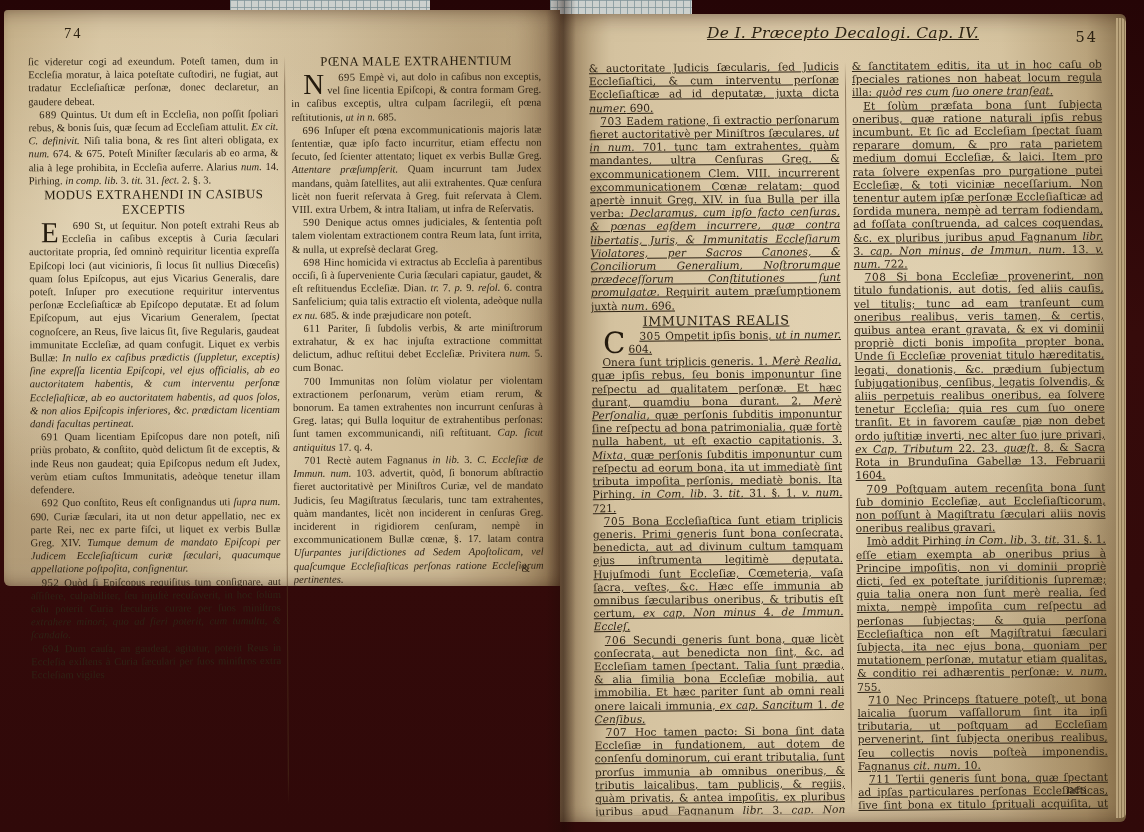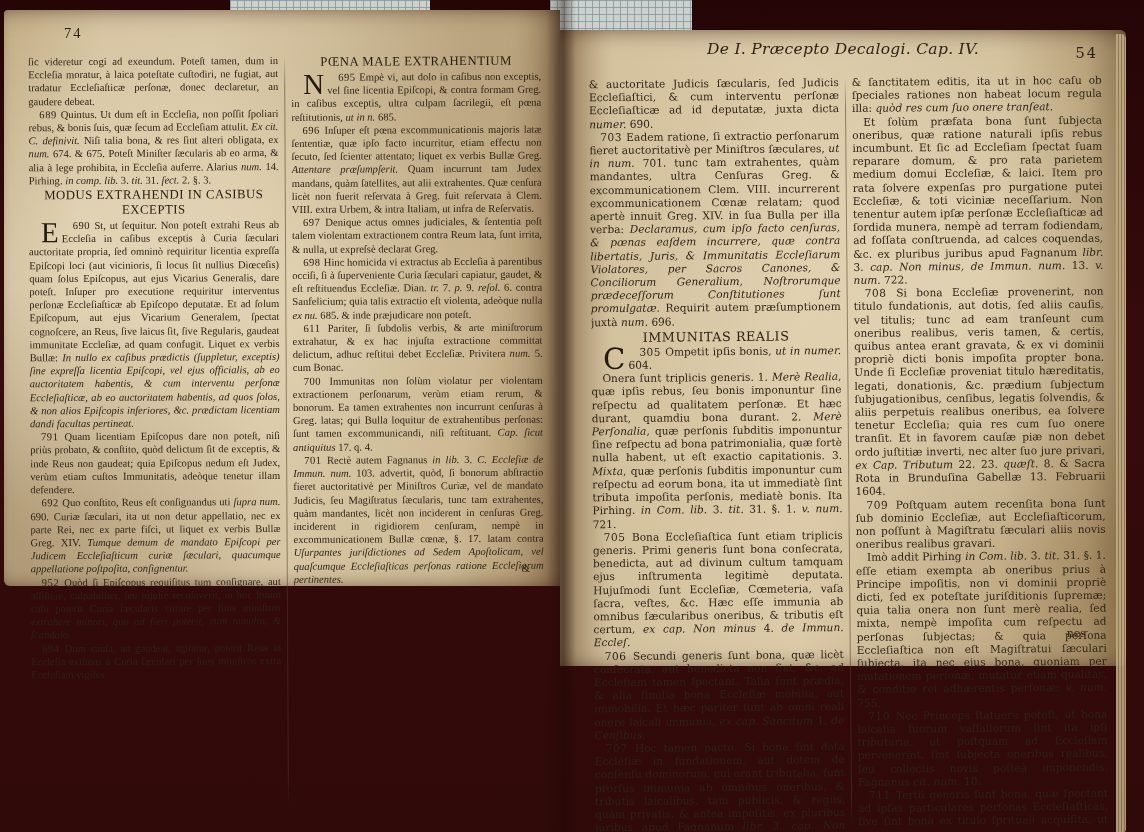--- a/index.html
+++ b/index.html
@@ -13,26 +13,26 @@
   .grid1{left:230px;top:0;width:200px;height:13px;}
   .grid2{left:550px;top:0;width:142px;height:38px;}
   .page{position:absolute;color:#2e2315;}
   .page-left{left:4px;top:10px;width:556px;height:576px;border-radius:4px 0 0 6px;
     background:
       radial-gradient(ellipse at 18% 45%,rgba(255,250,232,.30),rgba(255,250,232,0) 55%),
       radial-gradient(ellipse at 85% 8%,rgba(120,90,50,.25),rgba(120,90,50,0) 40%),
       radial-gradient(ellipse at 5% 95%,rgba(110,80,45,.35),rgba(110,80,45,0) 35%),
       linear-gradient(97deg,#c3ae87 0%,#d7c5a2 16%,#dac9a7 52%,#cdb994 82%,#a78d65 100%);
     box-shadow:inset -26px 0 38px -18px rgba(45,18,8,.55), inset 0 10px 18px -12px rgba(45,18,8,.5), inset 0 -10px 16px -12px rgba(45,18,8,.45);font-family:Liberation Serif, serif;}
-  .page-right{left:560px;top:30px;width:566px;height:636px;border-radius:0 6px 6px 0;
+  .page-right{left:560px;top:14px;width:566px;height:808px;border-radius:0 6px 6px 0;
     background:
       radial-gradient(ellipse at 70% 40%,rgba(255,250,232,.28),rgba(255,250,232,0) 55%),
       radial-gradient(ellipse at 98% 90%,rgba(120,90,50,.30),rgba(120,90,50,0) 40%),
       linear-gradient(90deg,#b39c73 0%,#d4c29f 9%,#dccaa8 42%,#d2bf9a 78%,#b69f77 93%,#8a7350 100%);
-    box-shadow:inset 26px 0 38px -18px rgba(45,18,8,.5), inset 0 12px 18px -12px rgba(45,18,8,.45), inset 0 -10px 16px -12px rgba(45,18,8,.45);}
+    box-shadow:inset 26px 0 38px -18px rgba(45,18,8,.5), inset 0 12px 18px -12px rgba(45,18,8,.45), inset 0 -10px 16px -12px rgba(45,18,8,.45);text-decoration:underline;}
   .gutter{position:absolute;left:546px;top:0;width:30px;height:832px;
     background:linear-gradient(90deg,rgba(30,10,5,0),rgba(30,10,5,.30) 45%,rgba(25,8,4,.42) 58%,rgba(30,10,5,0));}
   .fore-edge{position:absolute;right:0;top:4px;width:10px;height:800px;border-radius:0 5px 5px 0;
     background:repeating-linear-gradient(90deg,#c0aa82 0 2px,#8e7854 2px 3px);opacity:.9;}
   .phead{position:relative;height:28px;margin-top:10px;}
   .folio{position:absolute;top:5px;font-size:14.5px;letter-spacing:2px;color:#2b2112;}
   .folio-l{left:60px;}
   .folio-r{right:28px;}
   .ptitle{display:block;text-align:center;font-style:italic;font-size:15.5px;color:#2c2212;letter-spacing:.3px;}
   .cols{display:flex;}
@@ -63,31 +63,31 @@
   <div class="page page-left">
     <div class="phead">
       <span class="folio folio-l">74</span>
     </div>
     <div class="cols cols-l">
       <div class="col" id="col-l1">
           <div class="para cont"><span>ſic videretur cogi ad exeundum. Poteſt tamen, dum in Eccleſia moratur, à laica poteſtate cuſtodiri, ne fugiat, aut tradatur Eccleſiaſticæ perſonæ, donec declaretur, an gaudere debeat.</span></div>
           <div class="para"><span class="pnum">689 </span><span>Quintus. Ut dum eſt in Eccleſia, non poſſit ſpoliari rebus, &amp; bonis ſuis, quæ ſecum ad Eccleſiam attulit. </span><i>Ex cit. C. definivit.</i><span> Niſi talia bona, &amp; res ſint alteri obligata, ex </span><i>num.</i><span> 674. &amp; 675. Poteſt Miniſter ſæcularis ab eo arma, &amp; alia à lege prohibita, in Eccleſia auferre. Alarius </span><i>num.</i><span> 14. Pirhing. </span><i>in comp. lib.</i><span> 3. </span><i>tit.</i><span> 31. </span><i>ſect.</i><span> 2. §. 3.</span></div>
           <div class="para heading">MODUS EXTRAHENDI IN CASIBUS EXCEPTIS</div>
           <div class="para"><span class="pnum">690 </span><span class="drop">E</span><span>St, ut ſequitur. Non poteſt extrahi Reus ab Eccleſia in caſibus exceptis à Curia ſæculari auctoritate propria, ſed omninò requiritur licentia expreſſa Epiſcopi loci (aut vicinioris, ſi locus ſit nullius Diœceſis) quam ſolus Epiſcopus, aut ejus Vicarius Generalis, dare poteſt. Inſuper pro executione requiritur interventus perſonæ Eccleſiaſticæ ab Epiſcopo deputatæ. Et ad ſolum Epiſcopum, aut ejus Vicarium Generalem, ſpectat cognoſcere, an Reus, ſive laicus ſit, ſive Regularis, gaudeat immunitate Eccleſiæ, ad quam confugit. Liquet ex verbis Bullæ: </span><i>In nullo ex caſibus prædictis (ſuppletur, exceptis) ſine expreſſa licentia Epiſcopi, vel ejus officialis, ab eo auctoritatem habentis, &amp; cum interventu perſonæ Eccleſiaſticæ, ab eo auctoritatem habentis, ad quos ſolos, &amp; non alios Epiſcopis inferiores, &amp;c. prædictam licentiam dandi facultas pertineat.</i></div>
-          <div class="para"><span class="pnum">791 </span><span>Quam licentiam Epiſcopus dare non poteſt, niſi priùs probato, &amp; conſtito, quòd delictum ſit de exceptis, &amp; inde Reus non gaudeat; quia Epiſcopus nedum eſt Judex, verùm etiam cuſtos Immunitatis, adeòque tenetur illam defendere.</span></div>
+          <div class="para"><span class="pnum">691 </span><span>Quam licentiam Epiſcopus dare non poteſt, niſi priùs probato, &amp; conſtito, quòd delictum ſit de exceptis, &amp; inde Reus non gaudeat; quia Epiſcopus nedum eſt Judex, verùm etiam cuſtos Immunitatis, adeòque tenetur illam defendere.</span></div>
           <div class="para"><span class="pnum">692 </span><span>Quo conſtito, Reus eſt conſignandus uti </span><i>ſupra num.</i><span> 690. Curiæ ſæculari, ita ut non detur appellatio, nec ex parte Rei, nec ex parte fiſci, ut liquet ex verbis Bullæ Greg. XIV. </span><i>Tumque demum de mandato Epiſcopi per Judicem Eccleſiaſticum curiæ ſæculari, quacumque appellatione poſtpoſita, conſignentur.</i></div>
           <div class="para"><span class="pnum">952 </span><span>Quòd ſi Epiſcopus requiſitus tum conſignare, aut aſſiſtere, culpabiliter, ſeu injuſtè recuſaverit, in hoc ſolùm caſu poterit Curia ſæcularis curare per ſuos miniſtros </span><i>extrahere minori, quo ad fieri poterit, cum tumultu, &amp; ſcandalo.</i></div>
           <div class="para"><span class="pnum">694 </span><span>Dum cauſa, an gaudeat, agitatur, poterit Reus in Eccleſia exiſtens à Curia ſæculari per ſuos miniſtros extra Eccleſiam vigiles</span></div>
         </div>
       <div class="colrule"></div>
       <div class="col" id="col-l2">
           <div class="para heading">PŒNA MALE EXTRAHENTIUM</div>
           <div class="para"><span class="pnum">695 </span><span class="drop">N</span><span>Empè vi, aut dolo in caſibus non exceptis, vel ſine licentia Epiſcopi, &amp; contra formam Greg. in caſibus exceptis, ultra culpam ſacrilegii, eſt pœna reſtitutionis, </span><i>ut in n.</i><span> 685.</span></div>
           <div class="para"><span class="pnum">696 </span><span>Inſuper eſt pœna excommunicationis majoris latæ ſententiæ, quæ ipſo facto incurritur, etiam effectu non ſecuto, ſed ſcienter attentato; liquet ex verbis Bullæ Greg. </span><i>Attentare præſumpſerit.</i><span> Quam incurrunt tam Judex mandans, quàm ſatellites, aut alii extrahentes. Quæ cenſura licèt non fuerit reſervata à Greg. fuit reſervata à Clem. VIII. extra Urbem, &amp; intra Italiam, ut infra de Reſervatis.</span></div>
-          <div class="para"><span class="pnum">697 </span><span>Denique actus omnes judiciales, &amp; ſententia poſt talem violentam extractionem contra Reum lata, ſunt irrita, &amp; nulla, ut expreſsè declarat Greg.</span></div>
+          <div class="para"><span class="pnum">590 </span><span>Denique actus omnes judiciales, &amp; ſententia poſt talem violentam extractionem contra Reum lata, ſunt irrita, &amp; nulla, ut expreſsè declarat Greg.</span></div>
           <div class="para"><span class="pnum">698 </span><span>Hinc homicida vi extractus ab Eccleſia à parentibus occiſi, ſi à ſuperveniente Curia ſæculari capiatur, gaudet, &amp; eſt reſtituendus Eccleſiæ. Dian. </span><i>tr.</i><span> 7. </span><i>p.</i><span> 9. </span><i>reſol.</i><span> 6. contra Sanfelicium; quia talis extractio eſt violenta, adeòque nulla </span><i>ex nu.</i><span> 685. &amp; inde præjudicare non poteſt.</span></div>
           <div class="para"><span class="pnum">611 </span><span>Pariter, ſi ſubdolis verbis, &amp; arte miniſtrorum extrahatur, &amp; ex hac injuſta extractione committat delictum, adhuc reſtitui debet Eccleſiæ. Privitera </span><i>num.</i><span> 5. cum Bonac.</span></div>
           <div class="para"><span class="pnum">700 </span><span>Immunitas non ſolùm violatur per violentam extractionem perſonarum, verùm etiam rerum, &amp; bonorum. Ea tamen extrahentes non incurrunt cenſuras à Greg. latas; qui Bulla loquitur de extrahentibus perſonas: ſunt tamen excommunicandi, niſi reſtituant. </span><i>Cap. ſicut antiquitus</i><span> 17. q. 4.</span></div>
           <div class="para"><span class="pnum">701 </span><span>Rectè autem Fagnanus </span><i>in lib.</i><span> 3. </span><i>C. Eccleſiæ de Immun. num.</i><span> 103. advertit, quòd, ſi bonorum abſtractio fieret auctoritativè per Miniſtros Curiæ, vel de mandato Judicis, ſeu Magiſtratus ſæcularis, tunc tam extrahentes, quàm mandantes, licèt non inciderent in cenſuras Greg. inciderent in rigidiorem cenſuram, nempè in excommunicationem Bullæ cœnæ, §. 17. latam contra </span><i>Uſurpantes juriſdictiones ad Sedem Apoſtolicam, vel quaſcumque Eccleſiaſticas perſonas ratione Eccleſiarum pertinentes.</i></div>
         </div>
     </div>
     <span class="catchword cw-left">&amp;</span>
   </div>
 
   <div class="page page-right">

